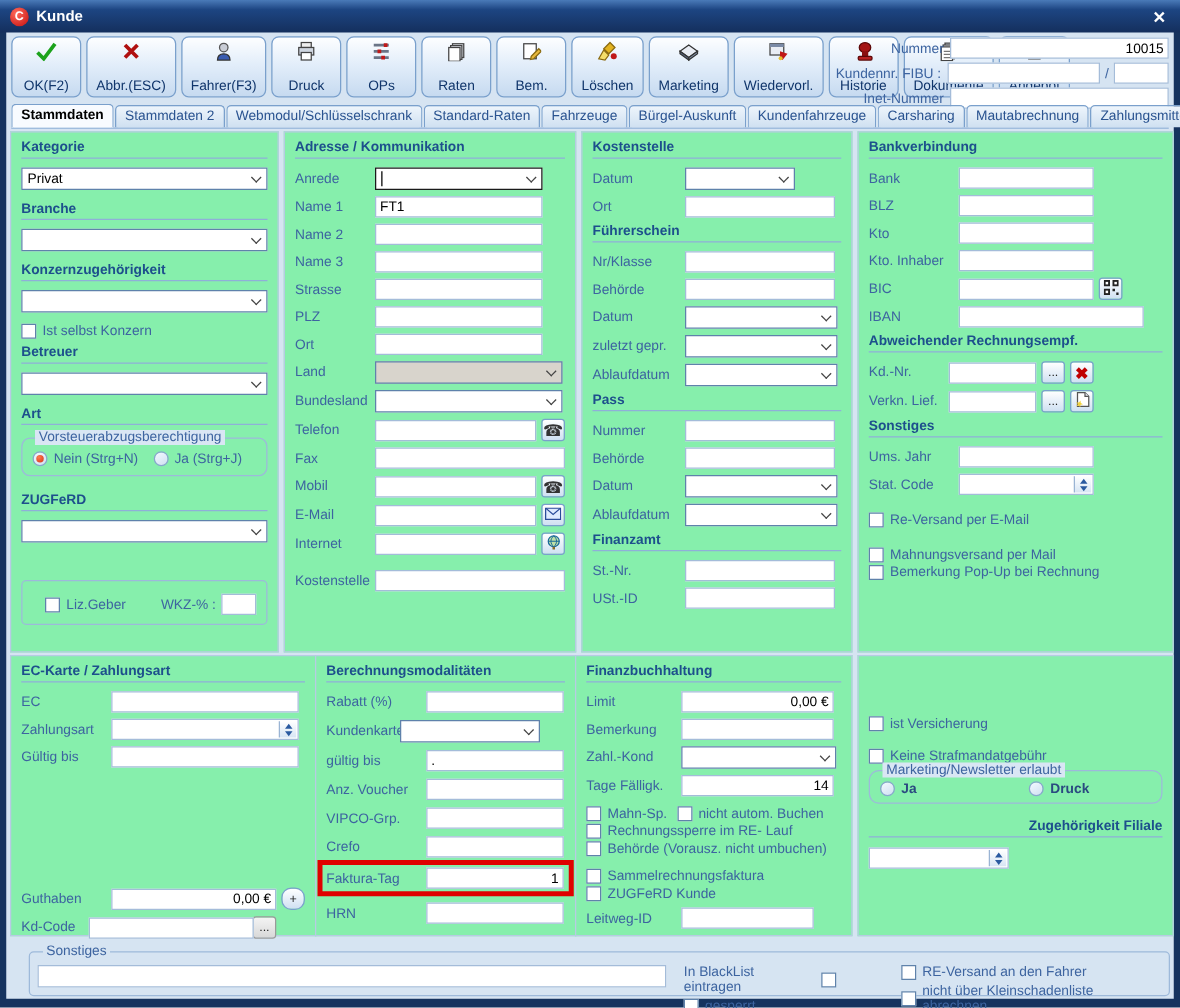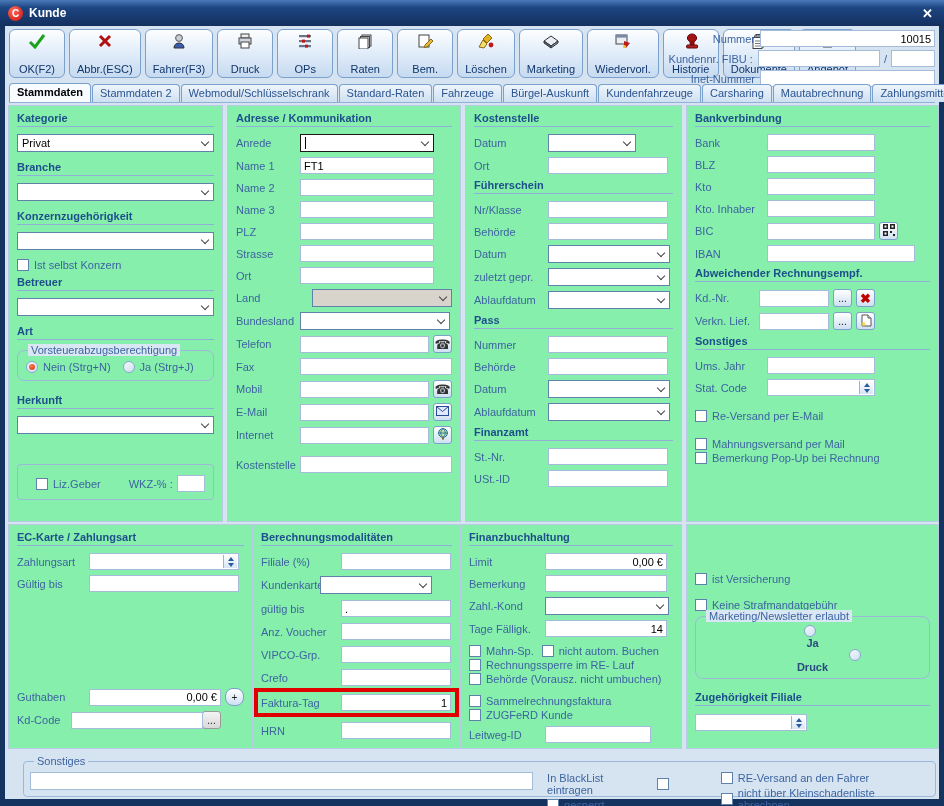--- a/index.html
+++ b/index.html
@@ -295,21 +295,21 @@
         <div class="sechead mt">Art</div>
         <div class="groupbox" style="margin-top:10px;">
           <span class="legend">Vorsteuerabzugsberechtigung</span>
           <div class="row" style="margin-bottom:0;">
             <span class="radio sel"></span>
             <span class="lbl" style="margin-right:12px;">Nein (Strg+N)</span>
             <span class="radio"></span>
             <span class="lbl">Ja (Strg+J)</span>
           </div>
         </div>
-        <div class="sechead" style="margin-top:13px;">Herkunft</div>
+        <div class="sechead" style="margin-top:13px;">ZUGFeRD</div>
         <div class="sel">
             <span></span>
             <span class="chev"></span>
           </div>
         <div class="groupbox" style="margin-top:30px; border-radius:4px;">
           <div class="row" style="margin-bottom:0;">
             <span class="cb" style="margin-left:10px;"></span>
             <span class="lbl">Liz.Geber</span>
             <span class="lbl" style="margin-left:28px; margin-right:4px;">WKZ-% :</span>
             <div class="inp" style="width:38px;"></div>
@@ -334,33 +334,33 @@
           </div>
         <div class="row">
             <span class="lbl" style="width:64px">Name 2</span>
           <div class="inp" style="width:134px"></div>
           </div>
         <div class="row">
             <span class="lbl" style="width:64px">Name 3</span>
           <div class="inp" style="width:134px"></div>
           </div>
         <div class="row">
+            <span class="lbl" style="width:64px">Strasse</span>
+          <div class="inp" style="width:134px"></div>
+          </div>
+        <div class="row">
             <span class="lbl" style="width:64px">PLZ</span>
           <div class="inp" style="width:134px"></div>
           </div>
         <div class="row">
-            <span class="lbl" style="width:64px">Strasse</span>
-          <div class="inp" style="width:134px"></div>
-          </div>
-        <div class="row">
             <span class="lbl" style="width:64px">Ort</span>
           <div class="inp" style="width:134px"></div>
           </div>
         <div class="row">
-            <span class="lbl" style="width:76px">Land</span>
+            <span class="lbl" style="width:64px">Land</span>
           <div class="sel disabled" style="width:150px">
               <span></span>
               <span class="chev"></span>
             </div>
           </div>
         <div class="row">
             <span class="lbl" style="width:64px">Bundesland</span>
           <div class="sel" style="width:150px">
               <span></span>
               <span class="chev"></span>
@@ -571,20 +571,24 @@
           </div>
         <div class="row">
             <span class="cb"></span>
           <span class="lbl">Bemerkung Pop-Up bei Rechnung</span>
           </div>
       </div>
 
       <div class="panel" style="left:3px; top:421px; width:245px; height:225px;">
         <div class="sechead">EC-Karte / Zahlungsart</div>
         <div class="row">
+            <span class="lbl" style="width:72px">EC</span>
+          <div class="inp" style="width:150px"></div>
+          </div>
+        <div class="row">
             <span class="lbl" style="width:72px">Zahlungsart</span>
           <div class="inp spinwrap" style="width:150px">
               <span class="spin">
                 <i class="up"></i>
                 <i class="dn"></i>
               </span>
             </div>
           </div>
         <div class="row">
             <span class="lbl" style="width:72px">Gültig bis</span>
@@ -600,21 +604,21 @@
         <div class="row">
             <span class="lbl" style="width:54px">Kd-Code</span>
           <div class="inp" style="width:132px; position:relative;"></div>
           <span class="btn-sm btn-gray" style="margin-left:-1px;">...</span>
           </div>
       </div>
 
       <div class="panel" style="left:247px; top:421px; width:209px; height:225px;">
         <div class="sechead">Berechnungsmodalitäten</div>
         <div class="row" style="margin-bottom:6px;">
-            <span class="lbl" style="width:80px">Filiale (%)</span>
+            <span class="lbl" style="width:80px">Rabatt (%)</span>
           <div class="inp" style="width:110px"></div>
           </div>
         <div class="row" style="margin-bottom:6px;">
             <span class="lbl" style="width:59px">Kundenkarte</span>
           <div class="sel" style="width:112px">
               <span></span>
               <span class="chev"></span>
             </div>
           </div>
         <div class="row" style="margin-bottom:6px;">
@@ -706,28 +710,28 @@
         <div class="row" style="margin-top:42px;">
             <span class="cb"></span>
           <span class="lbl">ist Versicherung</span>
           </div>
         <div class="row" style="margin-top:14px;">
             <span class="cb"></span>
           <span class="lbl">Keine Strafmandatgebühr</span>
           </div>
         <div class="groupbox" style="margin-top:4px; padding:8px 8px 5px; border-radius:8px;">
           <span class="legend">Marketing/Newsletter erlaubt</span>
-          <div class="row" style="margin-bottom:0;flex-direction:column;">
+          <div class="row" style="margin-bottom:0;">
             <span class="radio"></span>
             <span class="lbl" style="font-weight:bold; color:#2a4a80;">Ja</span>
             <span class="radio" style="margin-left:90px;"></span>
             <span class="lbl" style="font-weight:bold; color:#2a4a80;">Druck</span>
           </div>
         </div>
-        <div class="sechead" style="margin-top:12px;">Zugehörigkeit Filiale</div>
+        <div class="sechead" style="margin-top:12px;text-align:right;">Zugehörigkeit Filiale</div>
         <div class="inp spinwrap" style="width:112px; margin-top:8px;">
             <span class="spin">
               <i class="up"></i>
               <i class="dn"></i>
             </span>
           </div>
       </div>
 
       <fieldset class="bottom">
         <legend>Sonstiges</legend>

